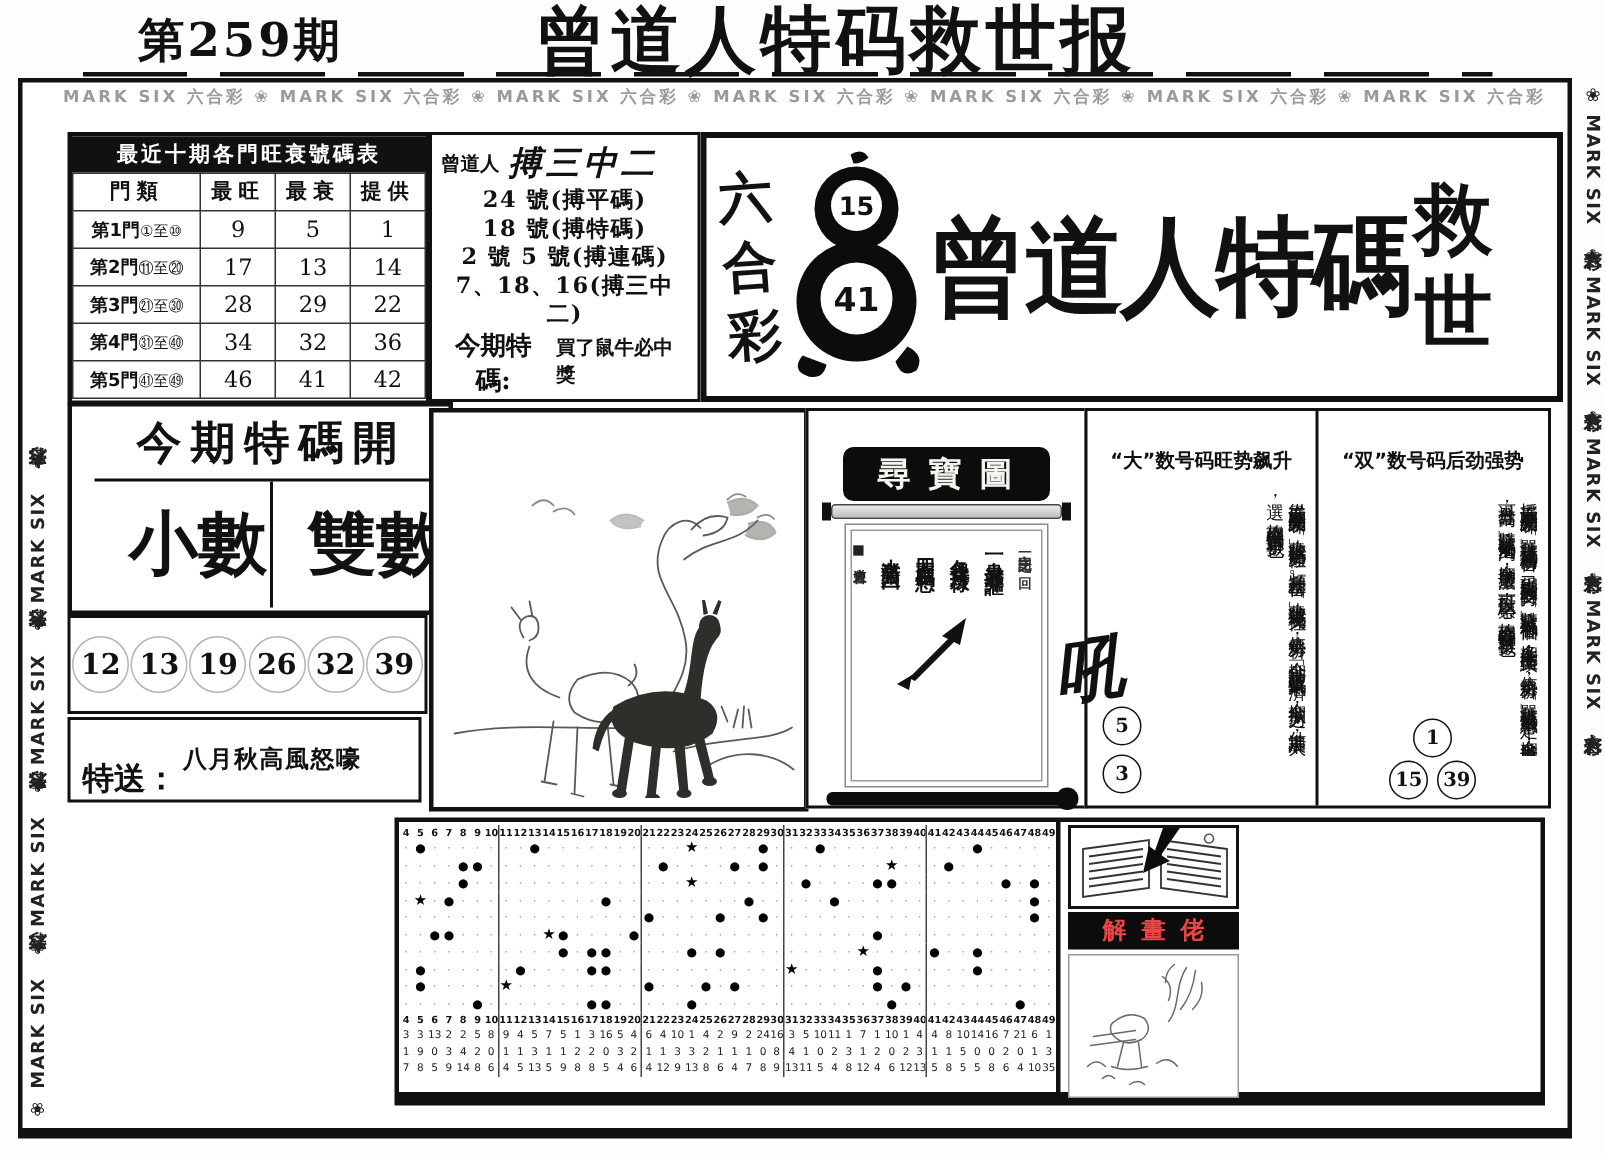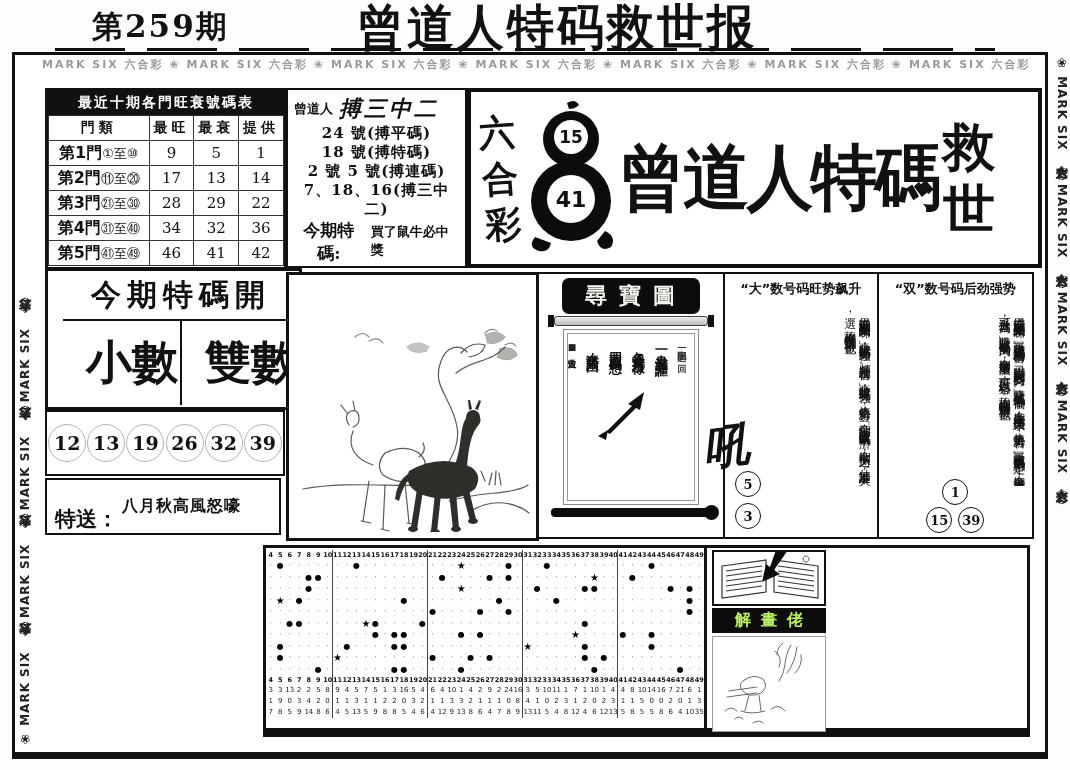--- a/index.html
+++ b/index.html
@@ -27,22 +27,22 @@
   .strip-top{position:absolute;left:42px;top:57px;width:990px;height:20px;overflow:hidden;
     color:#9a9a96;font-size:11px;font-weight:700;letter-spacing:2px;white-space:nowrap;}
 
   
   .stats{position:absolute;left:45px;top:88px;width:236px;height:176px;border:3px solid #111;background:#fff;}
   .stats-title{background:#111;color:#fff;font-weight:900;font-size:14px;text-align:center;
     letter-spacing:2px;padding:3px 0;}
   .stats table{border-collapse:collapse;width:100%;}
   .stats th,.stats td{border:1px solid #333;text-align:center;padding:0;height:24px;font-size:14px;}
   .stats th{font-weight:900;letter-spacing:4px;}
-  .door-label{font-size:16px;font-weight:900;white-space:nowrap;}
-  .door-range{font-size:13px;}
+  .door-label{font-size:12px;font-weight:900;white-space:nowrap;}
+  .door-range{font-size:10px;}
   .stats .num{font-family:"DejaVu Serif","Liberation Serif",serif;font-size:15px;}
 
   
   .fortune{position:absolute;left:286px;top:88px;width:177px;height:176px;border:2px solid #111;
     background:#fff;display:flex;flex-direction:column;}
   .fortune-head{display:flex;align-items:center;gap:6px;padding:4px 6px 0 6px;}
   .fortune-brand{font-size:13px;font-weight:900;}
   .fortune-title{font-size:22px;font-weight:900;font-style:italic;letter-spacing:3px;}
   .fortune-lines{flex:1;display:flex;flex-direction:column;justify-content:center;
     padding:0 6px;text-align:center;}
@@ -80,21 +80,21 @@
     background:#fff;display:flex;align-items:center;padding-left:8px;box-sizing:border-box;}
   .gift-label{font-size:21px;font-weight:900;margin-top:24px;}
   .gift-text{font-size:16px;font-weight:700;margin-left:4px;letter-spacing:1px;}
 
   
   .sketch{position:absolute;left:286px;top:272px;width:247px;height:263px;border:3px solid #111;background:#fff;}
 
   
   .scrollp{position:absolute;left:537px;top:272px;width:184px;height:263px;border:2px solid #111;
     background:#fff;}
-  .plaque{width:138px;height:36px;background:#0c0c0c;border-radius:7px;margin:4px auto 2px auto;
+  .plaque{width:138px;height:36px;background:#0c0c0c;border-radius:7px;margin:24px auto 2px auto;
     color:#f5f5f0;display:flex;align-items:center;justify-content:center;
     font-size:22px;font-weight:900;letter-spacing:12px;padding-left:10px;box-sizing:border-box;}
   .roller-top{width:152px;height:8px;margin:2px auto;border:1px solid #444;border-radius:3px;
     background:linear-gradient(#eee,#bbb);position:relative;}
   .roller-top:before,.roller-top:after{content:"";position:absolute;top:-2px;width:6px;height:12px;background:#111;}
   .roller-top:before{left:-7px;} .roller-top:after{right:-7px;}
   .scroll-body{width:128px;height:168px;margin:3px auto;border:1px solid #8a8a84;padding:3px;position:relative;}
   .scroll-inner{width:100%;height:100%;border:1px solid #9a9a94;box-sizing:border-box;
     writing-mode:vertical-rl;text-orientation:upright;padding:8px 6px;overflow:hidden;}
   .v-col{font-size:13px;font-weight:700;letter-spacing:2px;margin-left:5px;
@@ -102,21 +102,21 @@
   .v-col.small{font-size:9px;letter-spacing:1px;color:#333;}
   .v-col.sig{font-size:9px;letter-spacing:0;color:#222;}
   .scroll-arrows{position:absolute;left:28px;top:54px;pointer-events:none;}
   .roller-bot{width:160px;height:9px;margin:2px auto 0 auto;background:#0c0c0c;border-radius:4px;position:relative;}
   .roller-bot:after{content:"";position:absolute;right:-8px;top:-3px;width:15px;height:15px;
     border-radius:50%;background:#0c0c0c;}
 
   
   .analysis{position:absolute;left:723px;top:272px;width:307px;height:263px;border:2px solid #111;
     background:#fff;display:flex;}
-  .an-half{position:relative;width:50%;box-sizing:border-box;padding-top:6px;}
+  .an-half{position:relative;width:50%;box-sizing:border-box;padding-top:24px;}
   .an-half.left{border-right:2px solid #111;}
   .an-head{text-align:center;font-size:13px;font-weight:900;letter-spacing:0px;white-space:nowrap;}
   .an-body{writing-mode:vertical-rl;text-orientation:upright;margin:10px auto 0 auto;
     height:178px;width:142px;font-size:12px;line-height:1.22;letter-spacing:1px;overflow:hidden;
     font-family:"DejaVu Serif","Liberation Serif",serif;}
   .an-circles-left{position:absolute;left:10px;bottom:8px;display:flex;flex-direction:column;gap:6px;}
   .an-circles-right{position:absolute;left:0;right:0;bottom:4px;display:flex;flex-direction:column;
     align-items:center;gap:2px;}
   .an-circ{width:24px;height:24px;border:1.5px solid #111;border-radius:50%;display:flex;
     align-items:center;justify-content:center;font-size:13px;font-weight:700;
@@ -137,21 +137,21 @@
   .mx-d span{text-align:center;line-height:11px;}
   .mx-d .e{color:#999;font-size:8px;}
   .mx-d .o{color:#000;font-size:8px;}
   .mx-d .s{color:#000;font-size:10px;}
   .mx-c{height:11px;}
   .mx-c span{font-size:7px;text-align:center;line-height:11px;color:#222;overflow:hidden;}
   .gdiv{border-right:1px solid #444;}
 
   .explainer{position:absolute;left:444px;top:0;width:118px;height:100%;}
   .book-box{height:52px;border:2px solid #111;margin:2px;position:relative;background:#fff;}
-  .exp-banner{height:25px;background:#0c0c0c;color:#bef264;margin:0 2px;display:flex;
+  .exp-banner{height:25px;background:#0c0c0c;color:#ef4444;margin:0 2px;display:flex;
     align-items:center;justify-content:center;font-size:16px;font-weight:900;letter-spacing:10px;
     padding-left:10px;box-sizing:border-box;}
   .exp-sketch{height:94px;border:1px solid #999;margin:3px 2px;background:#fff;}
 </style>
 </head>
 <body>
 
 <div class="issue serif">第259期</div>
 <div class="main-title serif">曾道人特码救世报</div>
 <div class="mast-rule"></div>

